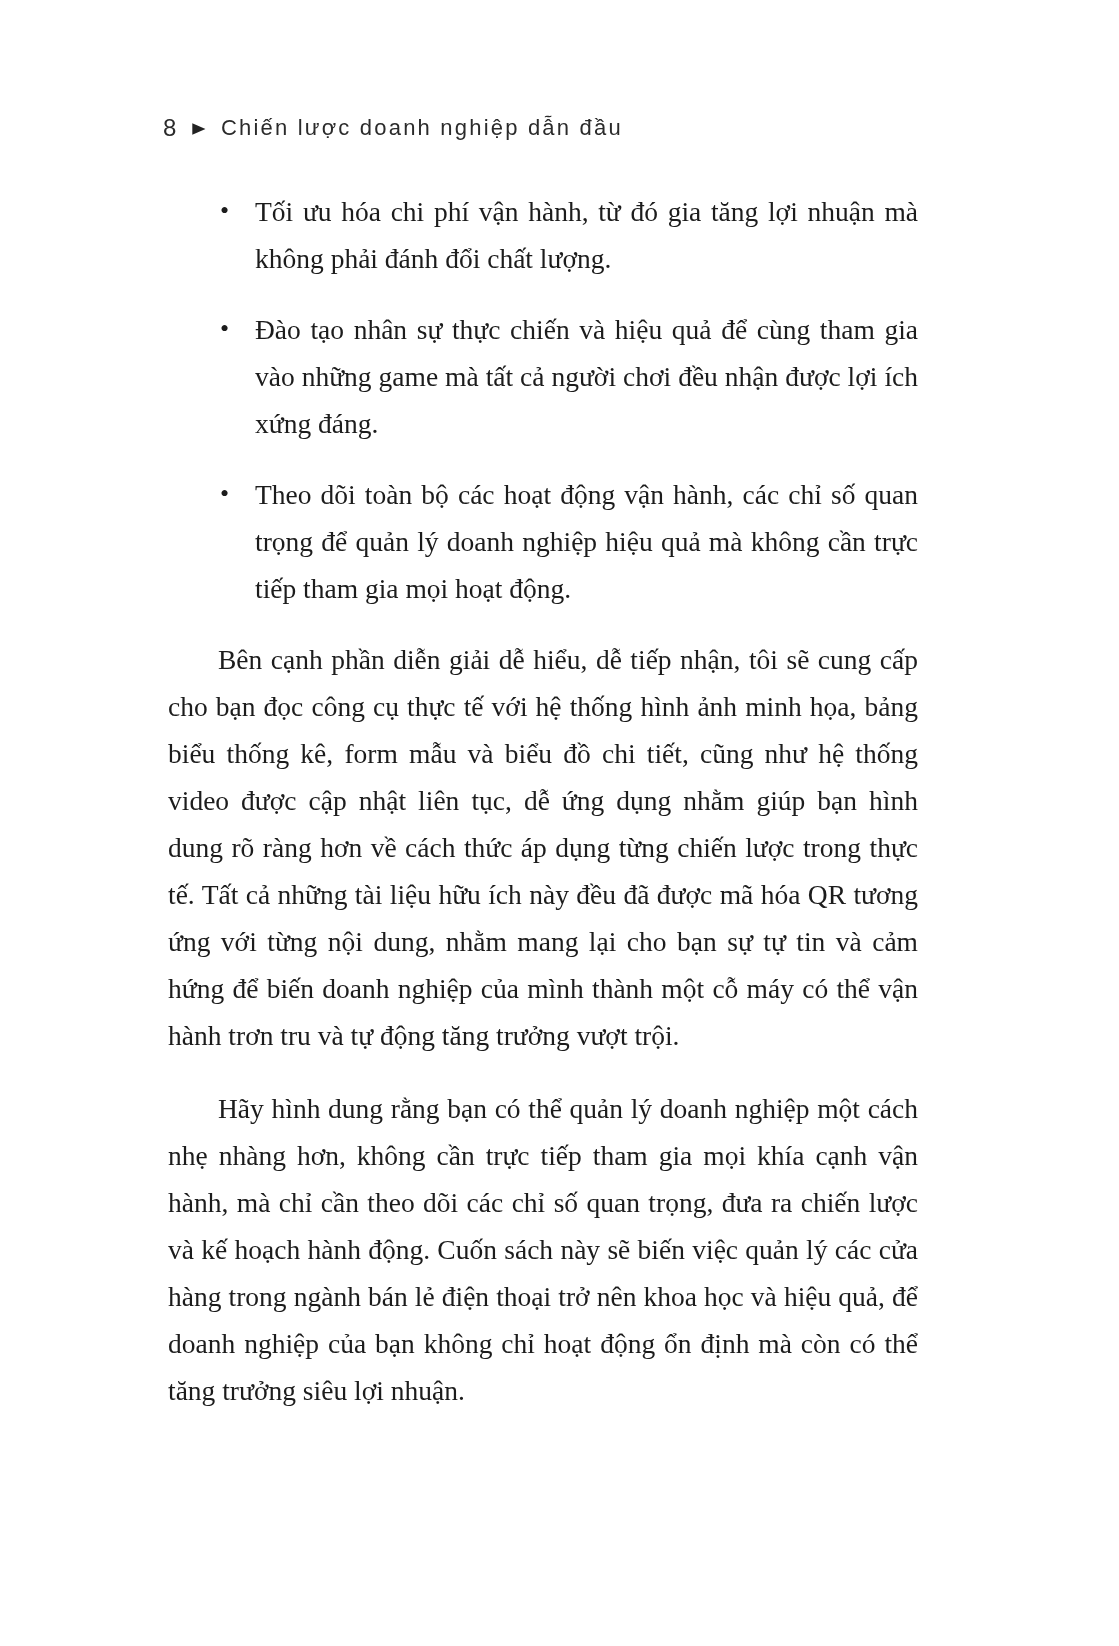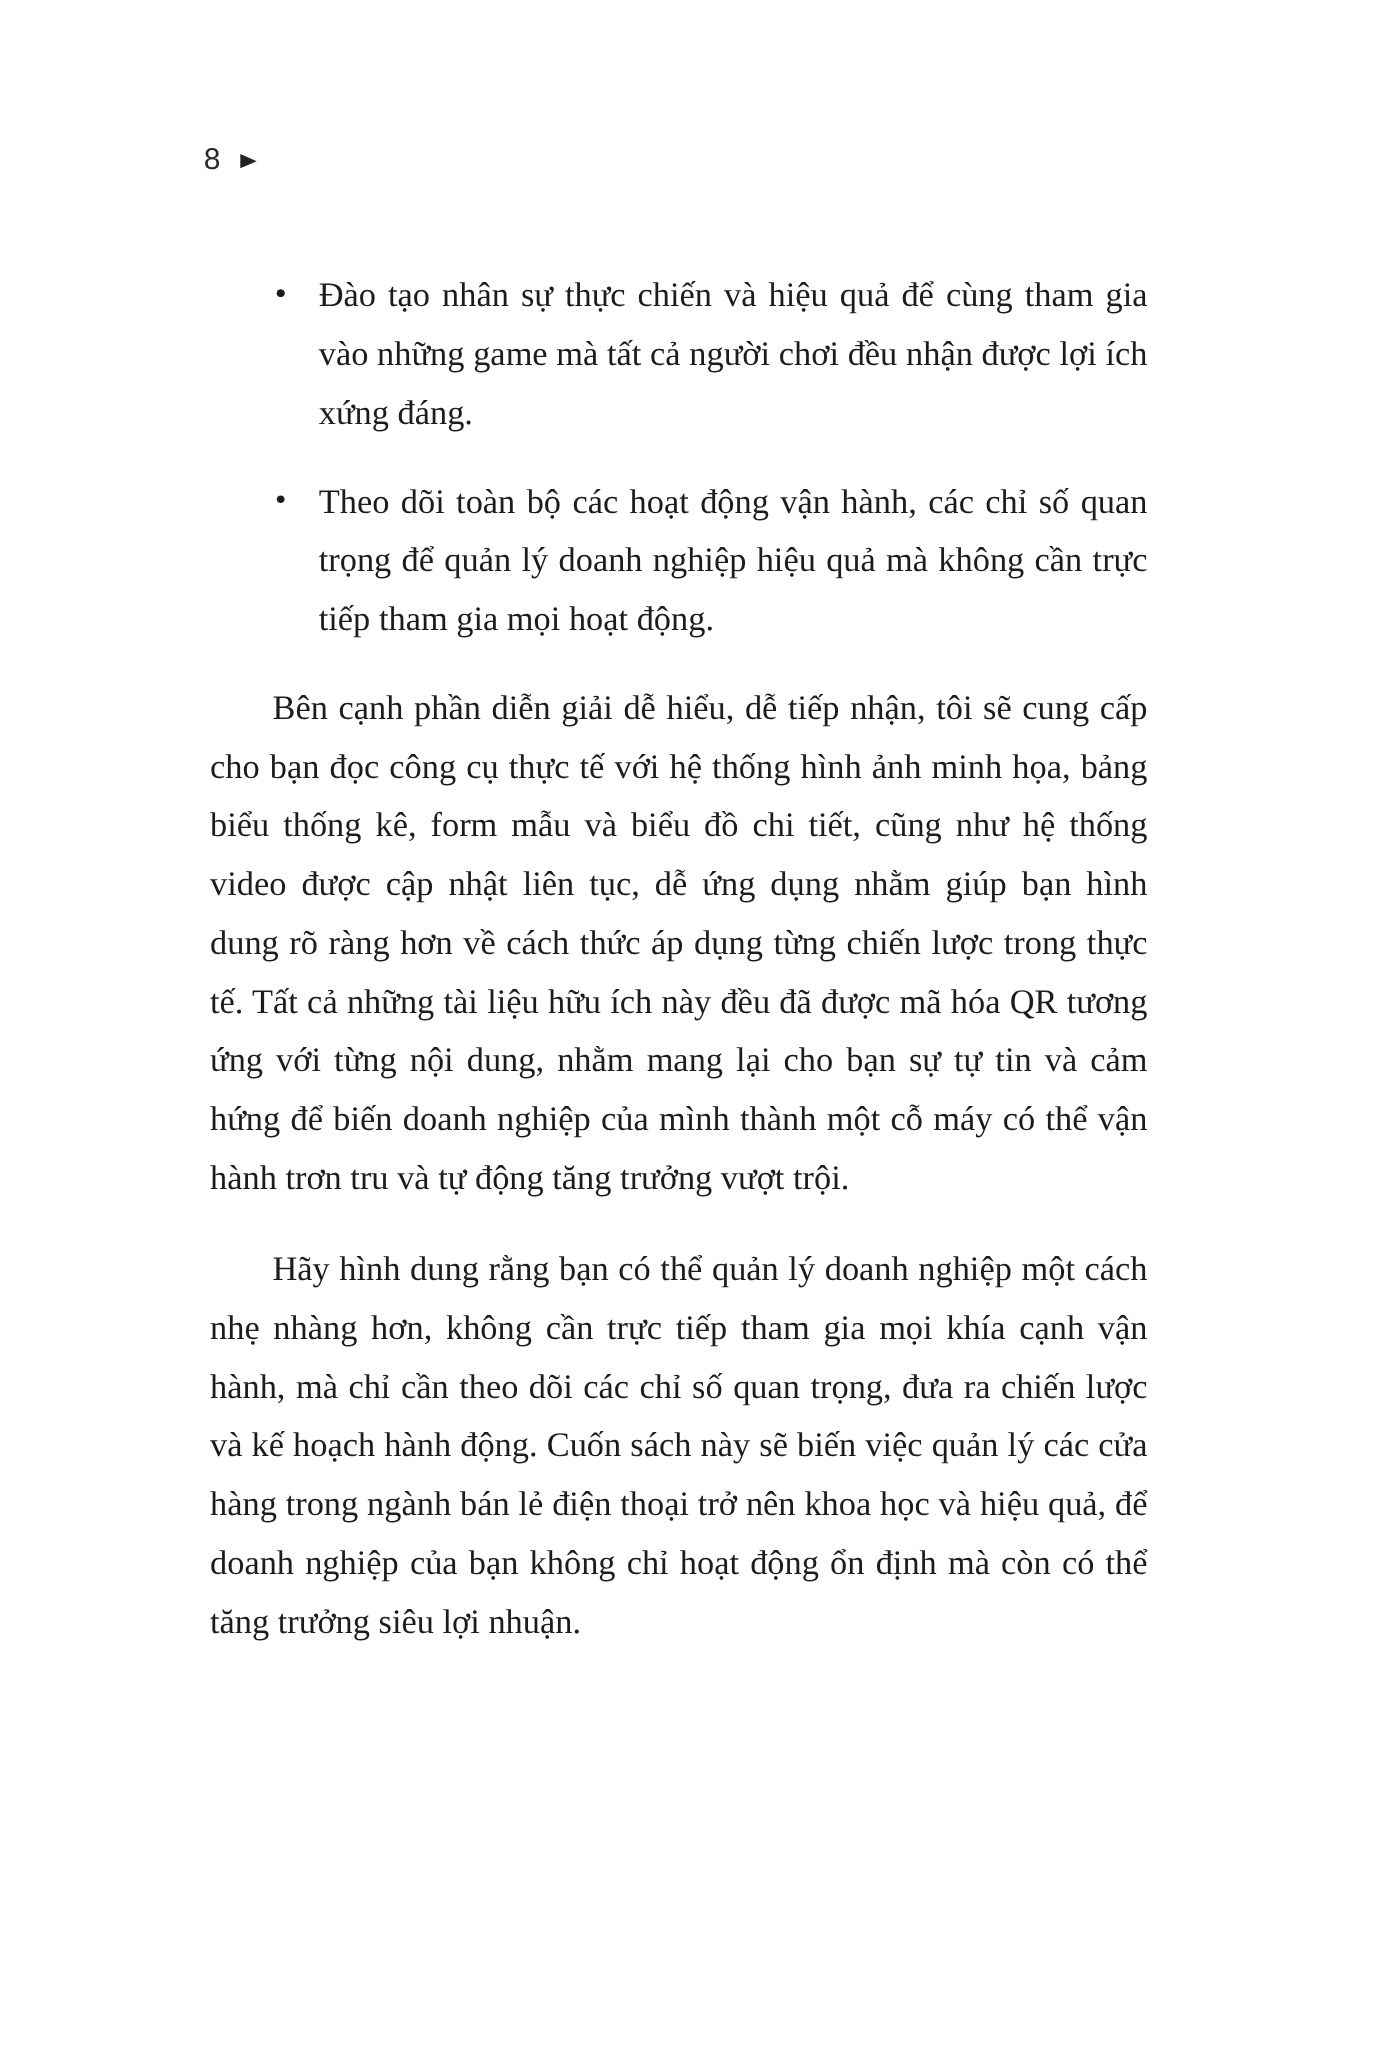--- a/index.html
+++ b/index.html
@@ -78,27 +78,29 @@
   }
 </style>
 </head>
 <body>
 
 <div class="page">
 
   <div class="header">
     <span class="page-number">8</span>
     <span class="header-arrow">▶</span>
+    <span class="book-title">Chiến lược doanh nghiệp dẫn đầu</span>
   </div>
 
   <div class="content">
 
     <ul class="bullet-list">
       <li class="bullet-item">
         <span class="bullet-marker">•</span>
+        <span class="bullet-text">Tối ưu hóa chi phí vận hành, từ đó gia tăng lợi nhuận mà không phải đánh đổi chất lượng.</span>
       </li>
       <li class="bullet-item">
         <span class="bullet-marker">•</span>
         <span class="bullet-text">Đào tạo nhân sự thực chiến và hiệu quả để cùng tham gia vào những game mà tất cả người chơi đều nhận được lợi ích xứng đáng.</span>
       </li>
       <li class="bullet-item">
         <span class="bullet-marker">•</span>
         <span class="bullet-text">Theo dõi toàn bộ các hoạt động vận hành, các chỉ số quan trọng để quản lý doanh nghiệp hiệu quả mà không cần trực tiếp tham gia mọi hoạt động.</span>
       </li>
     </ul>

